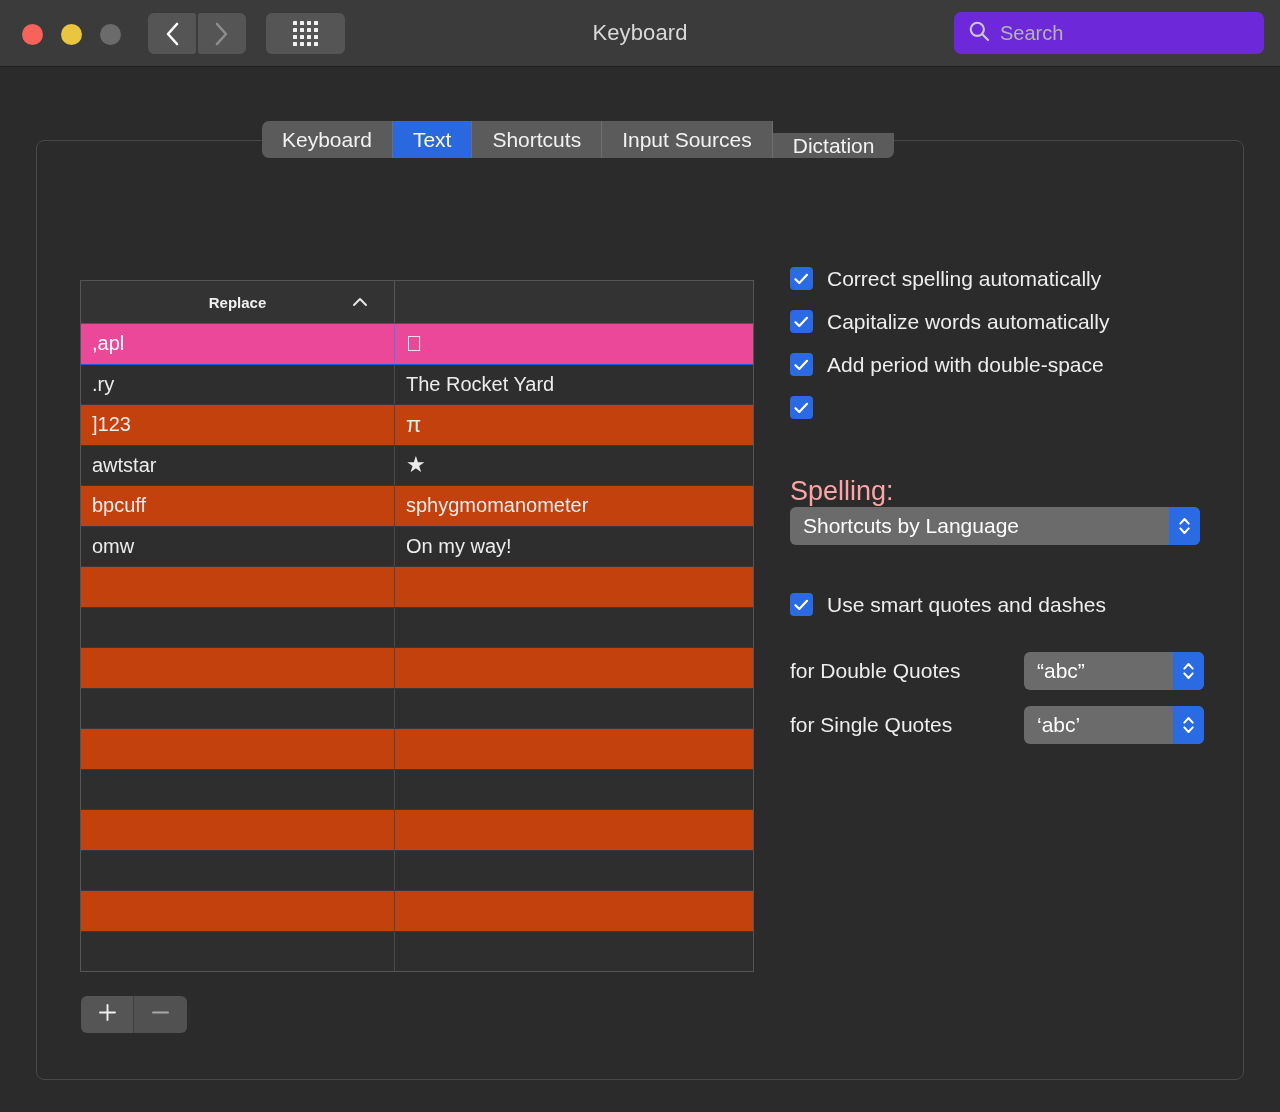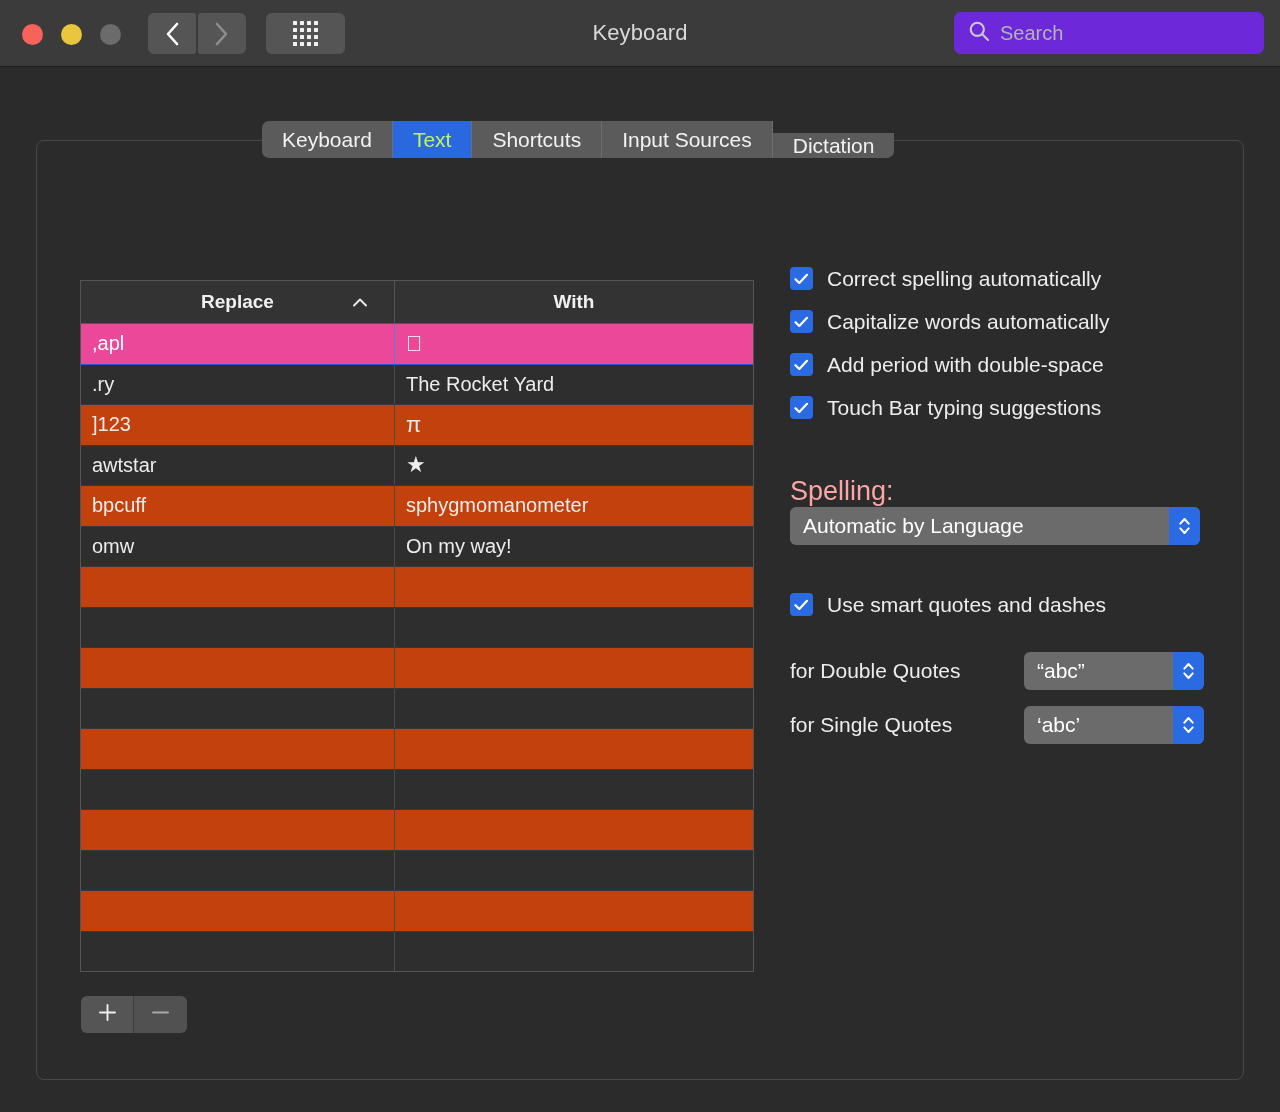--- a/index.html
+++ b/index.html
@@ -137,21 +137,21 @@
     background: #5b5b5b;
     color: #f2f2f2;
     font-size: 21px;
     display: flex;
     align-items: center;
     justify-content: center;
     padding: 0 20px;
     border-right: 1px solid #6e6e6e;
   }
   .tab:last-child { border-right: none; margin-top: 12px; }
-  .tab.selected { background: #2a68e0; color: #bef264; }
+  .tab.selected { background: #2a68e0; color: #fef9c3; }
 
   
   .table {
     position: absolute;
     left: 80px;
     top: 213px;
     width: 674px;
     height: 692px;
     border: 1px solid #555555;
     background: #262626;
@@ -161,21 +161,21 @@
     display: flex;
     height: 43px;
     background: #333333;
     border-bottom: 1px solid #555555;
   }
   .th {
     position: relative;
     display: flex;
     align-items: center;
     justify-content: center;
-    font-size: 19px;
+    font-size: 15px;
     font-weight: bold;
     color: #f0f0f0;
   }
   .th.col-replace { width: 314px; border-right: 1px solid #555555; }
   .th.col-with    { flex: 1; }
   .sort-caret {
     position: absolute;
     right: 26px;
     top: 50%;
     transform: translateY(-50%);
@@ -389,23 +389,20 @@
   <div class="table">
     <div class="thead">
       <div class="th col-replace">
         <span>Replace</span>
         <span class="sort-caret">
           <svg width="16" height="11" viewBox="0 0 16 11" fill="none">
             <path d="M2 8.5 L8 2.5 L14 8.5" stroke="#e6e6e6" stroke-width="2" stroke-linecap="round" stroke-linejoin="round"></path>
           </svg>
         </span>
       </div>
-      <div class="th col-with">
-        <span>With</span>
-      </div>
     </div>
 
     <div>
       <div class="trow selected">
         <div class="td col-replace">,apl</div>
         <div class="td col-with">
           <span class="glyph"></span>
         </div>
       </div>
       <div class="trow even">
@@ -522,27 +519,26 @@
       </span>
       <span class="cb-label">Add period with double-space</span>
     </div>
 
     <div class="cbrow">
       <span class="cbox">
         <svg width="15" height="12" viewBox="0 0 15 12" fill="none">
           <path d="M1.5 6.2 L5.3 10 L13 1.8" stroke="#ffffff" stroke-width="2.2" stroke-linecap="round" stroke-linejoin="round"></path>
         </svg>
       </span>
-      <span class="cb-label">Touch Bar typing suggestions</span>
     </div>
 
     <div class="section-label">Spelling:</div>
 
     <div class="popup spelling">
-      <span class="popup-value">Automatic by Language</span>
+      <span class="popup-value">Shortcuts by Language</span>
       <span class="stepper">
         <svg width="15" height="24" viewBox="0 0 15 24" fill="none">
           <path d="M3.3 9.6 L7.5 5 L11.7 9.6" stroke="#ffffff" stroke-width="2" stroke-linecap="round" stroke-linejoin="round"></path>
           <path d="M3.3 14.4 L7.5 19 L11.7 14.4" stroke="#ffffff" stroke-width="2" stroke-linecap="round" stroke-linejoin="round"></path>
         </svg>
       </span>
     </div>
 
     <div class="quotes-block">
       <div class="cbrow">

